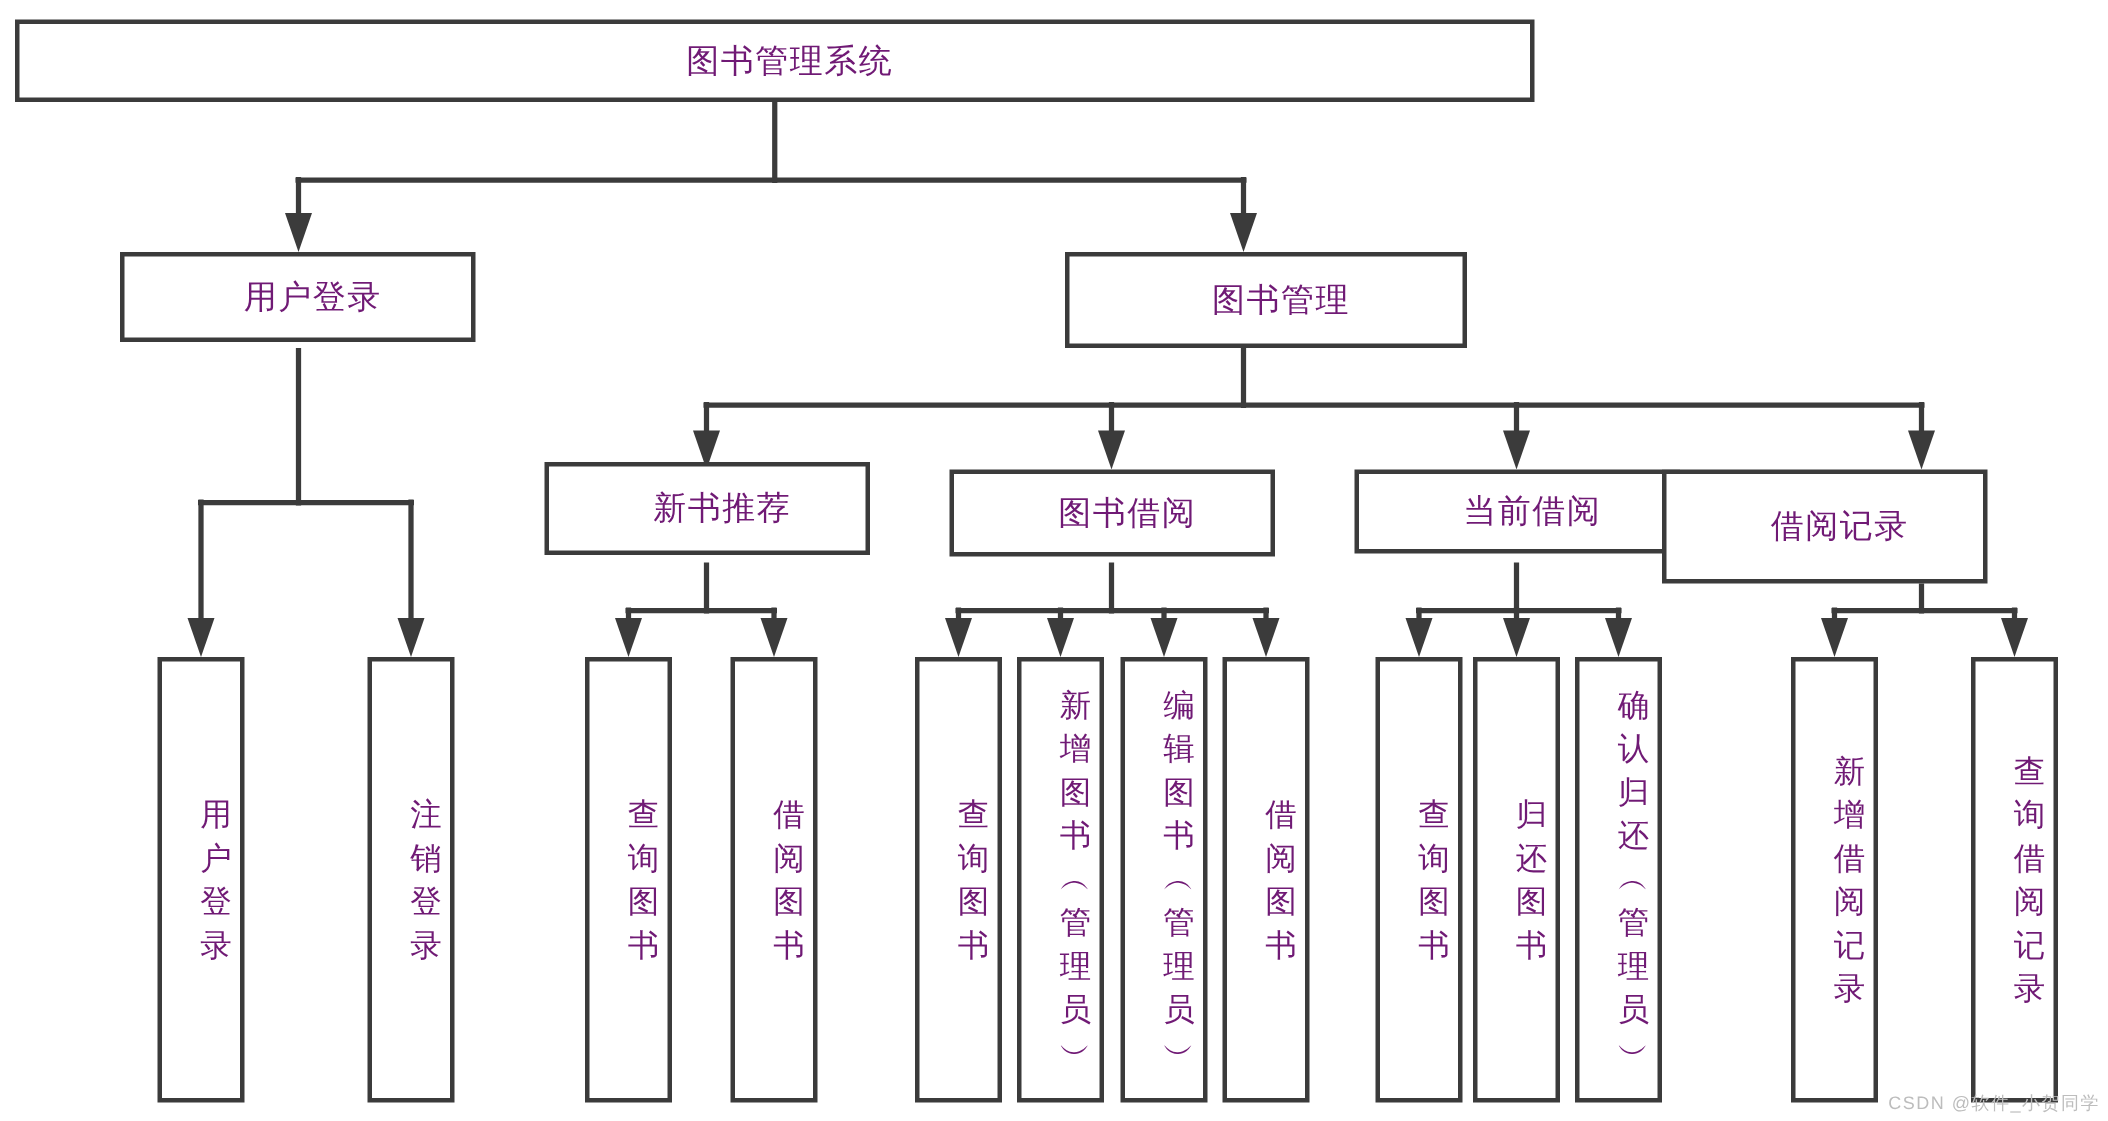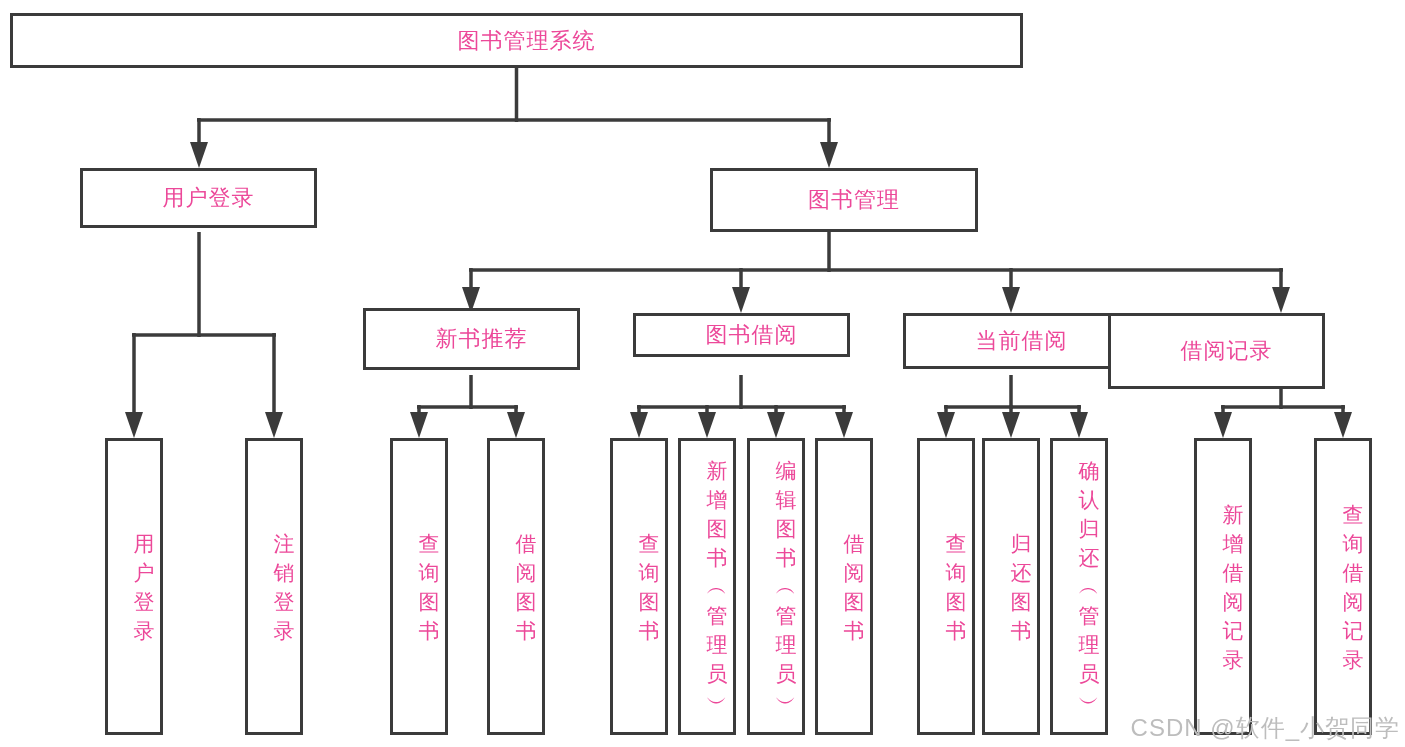--- a/index.html
+++ b/index.html
@@ -16,21 +16,21 @@
     position: absolute;
     left: 0; top: 0;
     width: 1405px; height: 747px;
     z-index: 0;
   }
   .box {
     position: absolute;
     box-sizing: border-box;
     background: #ffffff;
     border: 3px solid #3b3b3b;
-    color: #ec4899;
+    color: #701a75;
     display: flex;
     align-items: center;
     justify-content: center;
     z-index: 1;
     padding-left: 20px;
   }
   .h-label {
     font-size: 22px;
     letter-spacing: 1px;
     text-align: center;
@@ -38,21 +38,21 @@
   .v-label {
     font-size: 21px;
     line-height: 29px;
     white-space: pre-line;
     text-align: center;
   }
   .watermark {
     position: absolute;
     right: 5px;
     bottom: 3px;
-    font-size: 24px;
+    font-size: 12px;
     letter-spacing: 1px;
     color: #bdbdbd;
     z-index: 2;
   }
 </style>
 </head>
 <body>
 
 <div id="stage">
 
@@ -121,21 +121,21 @@
       <polygon points="1334,412 1352,412 1343,438"></polygon>
     </g>
   </svg>
 
   <div class="box h-label" style="left:10px; top:13px; width:1013px; height:55px;">图书管理系统</div>
 
   <div class="box h-label" style="left:80px; top:168px; width:237px; height:60px;">用户登录</div>
   <div class="box h-label" style="left:710px; top:168px; width:268px; height:64px;">图书管理</div>
 
   <div class="box h-label" style="left:363px; top:308px; width:217px; height:62px;">新书推荐</div>
-  <div class="box h-label" style="left:633px; top:313px; width:217px; height:44px;">图书借阅</div>
+  <div class="box h-label" style="left:633px; top:313px; width:217px; height:58px;">图书借阅</div>
   <div class="box h-label" style="left:903px; top:313px; width:217px; height:56px;">当前借阅</div>
   <div class="box h-label" style="left:1108px; top:313px; width:217px; height:76px;">借阅记录</div>
 
   <div class="box v-label" style="left:105px; top:438px; width:58px; height:297px;">用
 户
 登
 录</div>
   <div class="box v-label" style="left:245px; top:438px; width:58px; height:297px;">注
 销
 登

